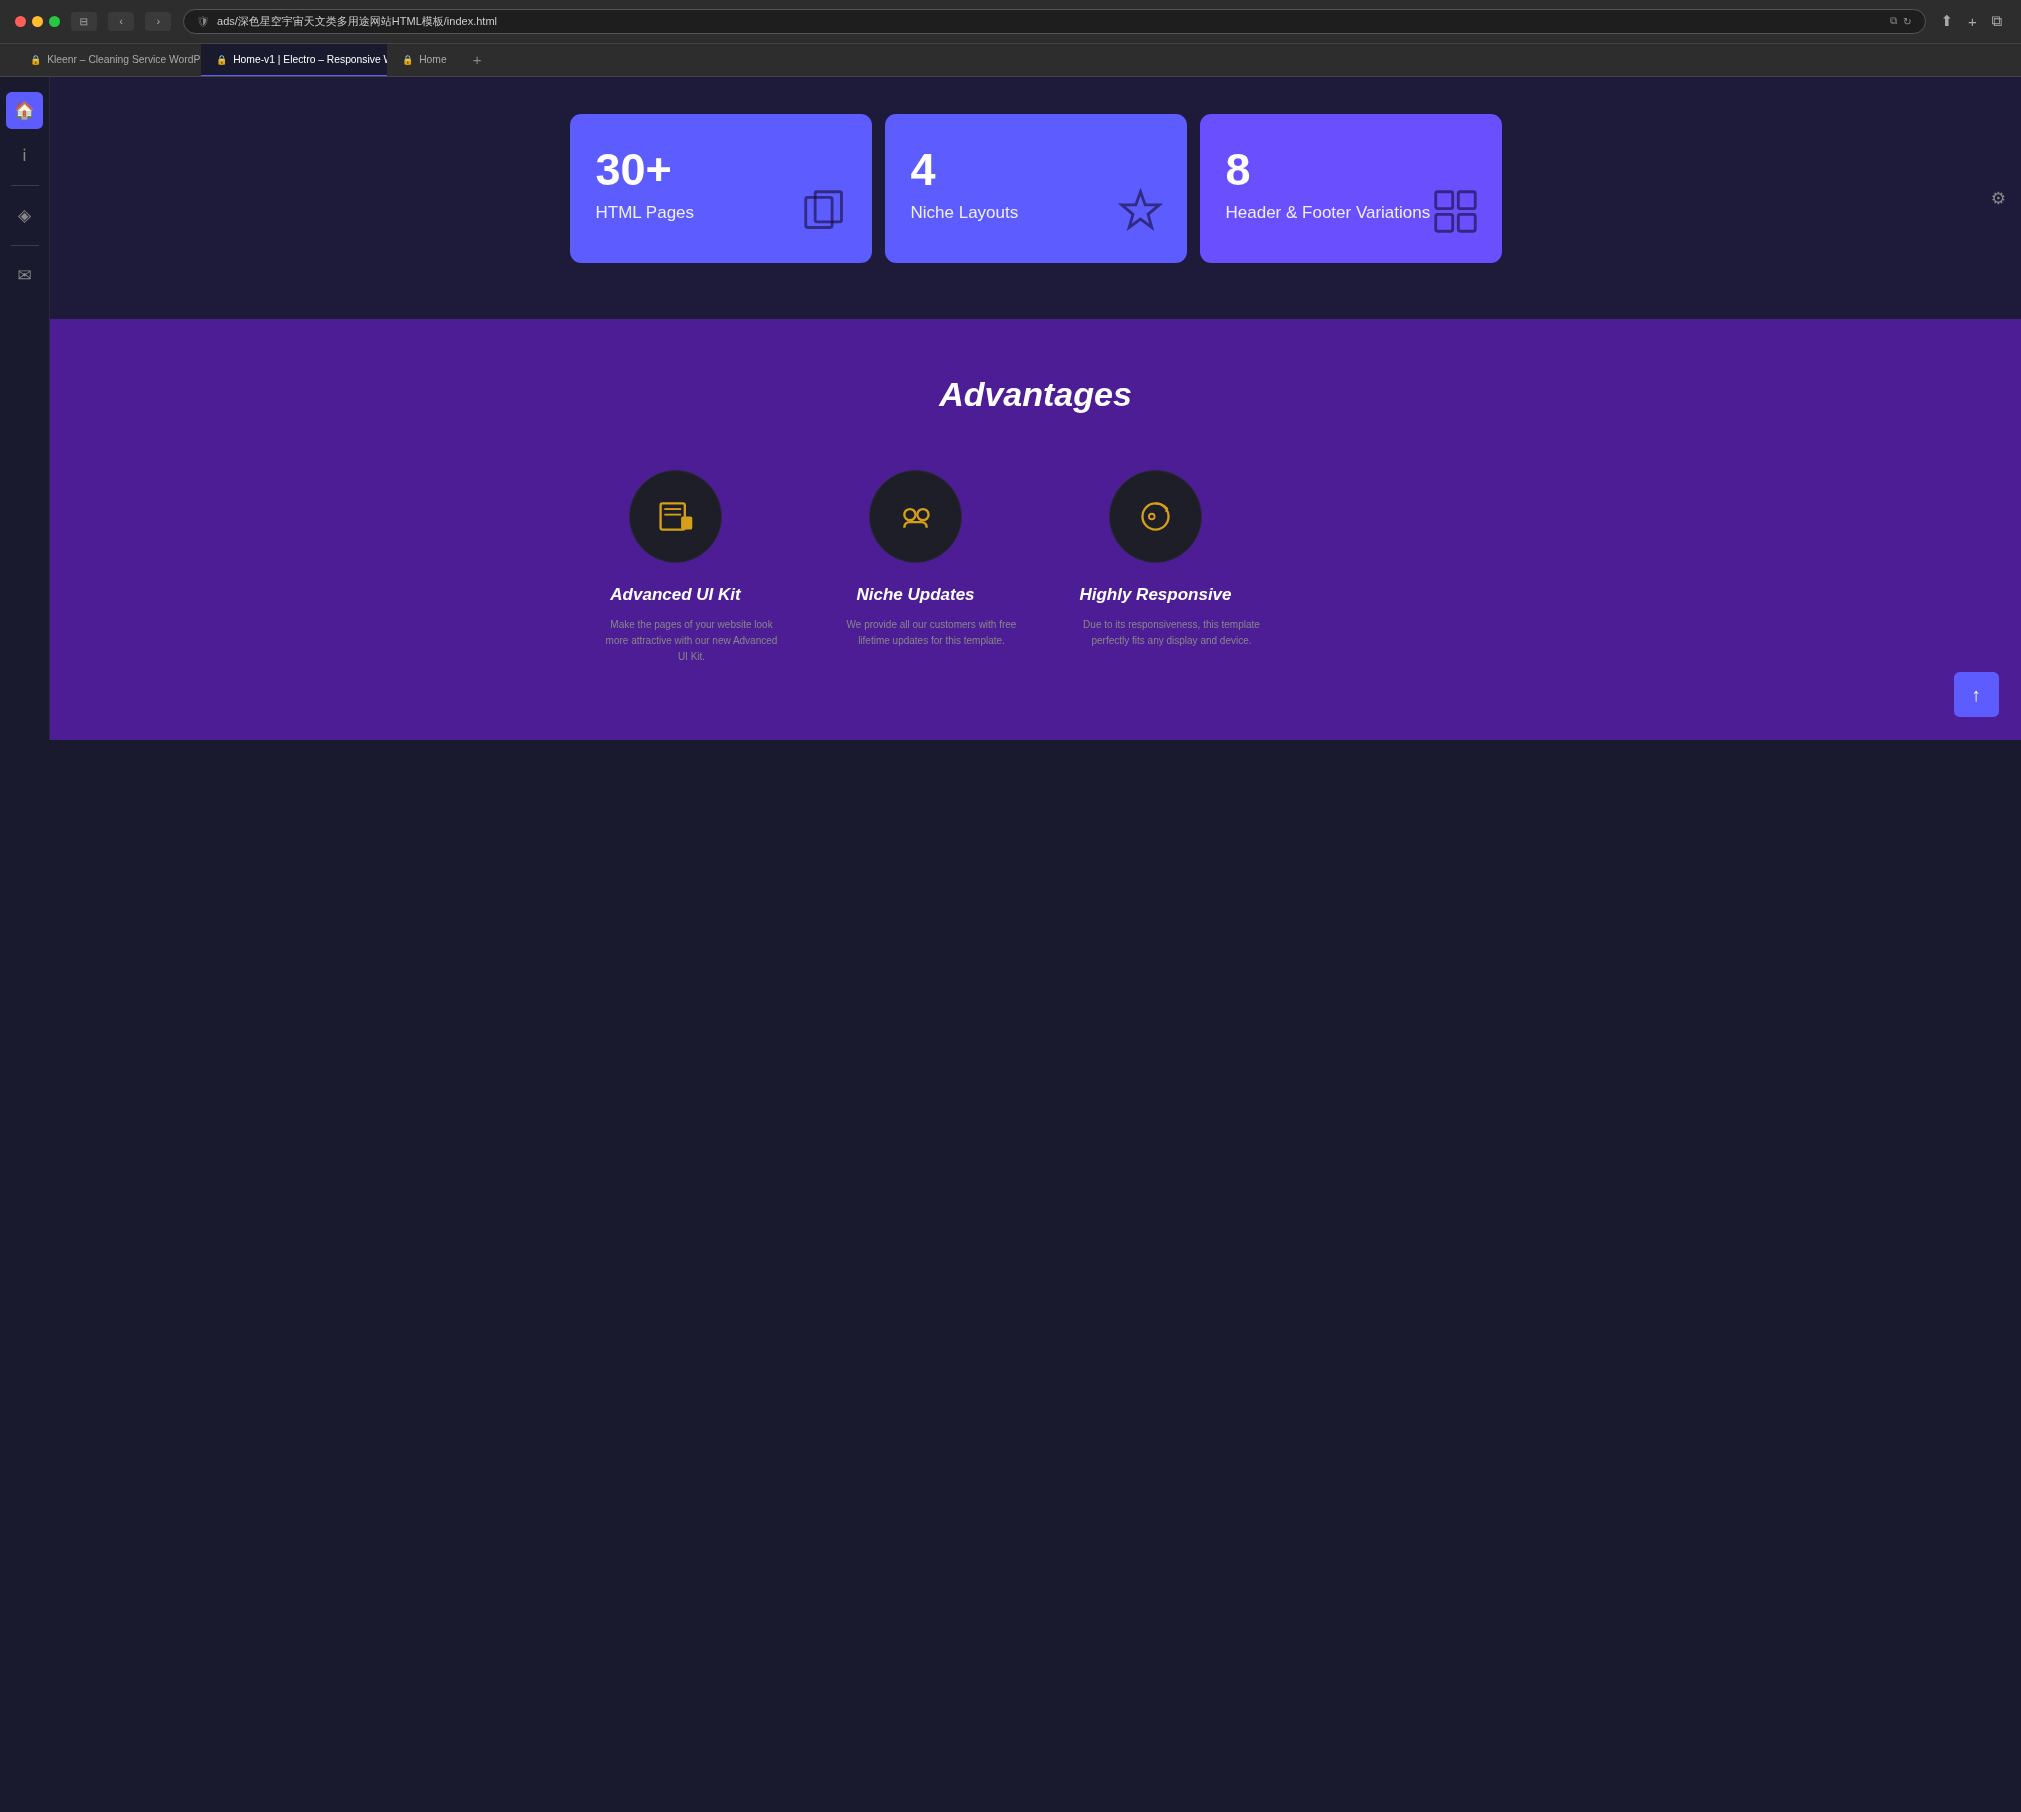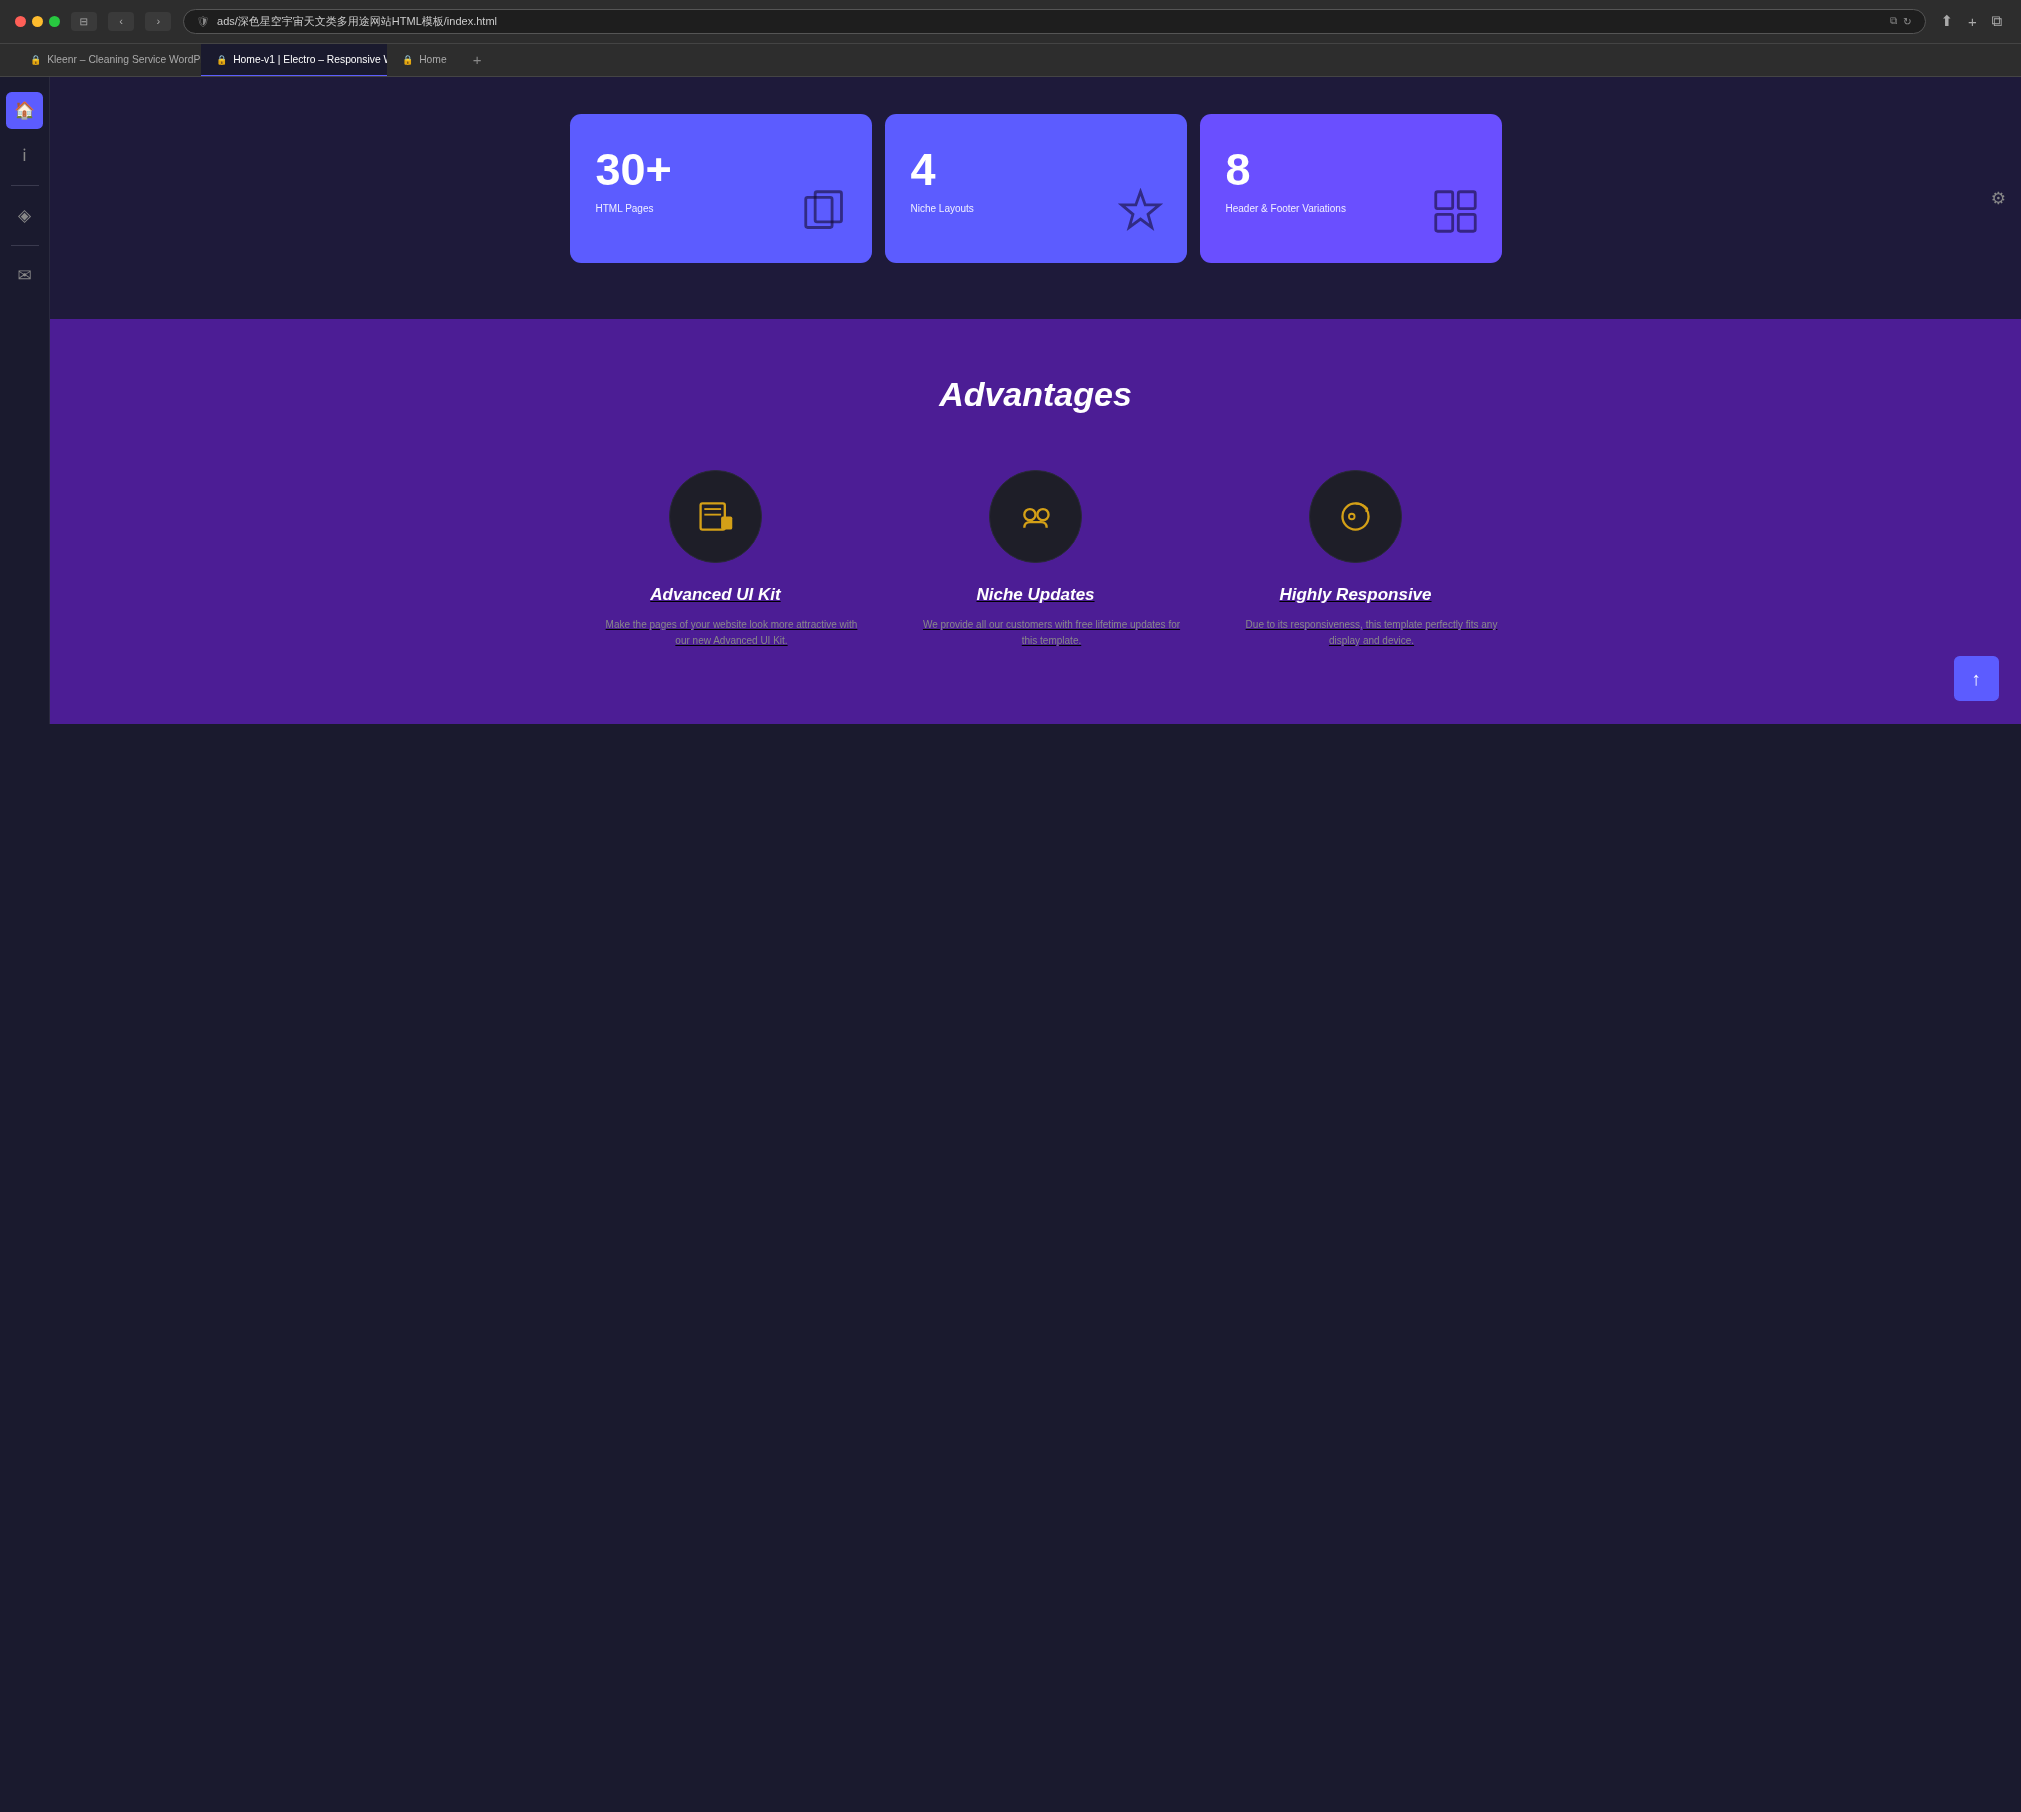--- a/index.html
+++ b/index.html
@@ -205,21 +205,21 @@
     .stat-card:nth-child(3) {
       background: #6a4fff;
     }
     .stat-number {
       font-size: 45px;
       font-weight: 700;
       color: #fff;
       margin-bottom: 7.5px;
     }
     .stat-label {
-      font-size: 10px;
+      font-size: 17px;
       color: rgba(255,255,255,0.9);
       font-weight: 400;
     }
     .stat-icon {
       position: absolute;
       bottom: 18.6px;
       right: 22.4px;
       font-size: 37px;
       color: rgba(30,20,60,0.5);
     }
@@ -247,25 +247,24 @@
       font-size: 34px;
       font-weight: 700;
       color: #fff;
       margin-bottom: 56px;
       font-style: italic;
     }
 
     
     .advantages-grid {
       display: grid;
-      grid-template-columns: repeat(3, 1fr);
+      grid-template-columns: repeat(4, 1fr);
       gap: 28px;
       max-width: 932px;
       margin: 0 auto;
-      text-decoration: underline;
     }
     .advantage-item {
       display: flex;
       flex-direction: column;
       align-items: center;
       text-align: center;
     }
     .advantage-icon-circle {
       width: 93px;
       height: 93px;

